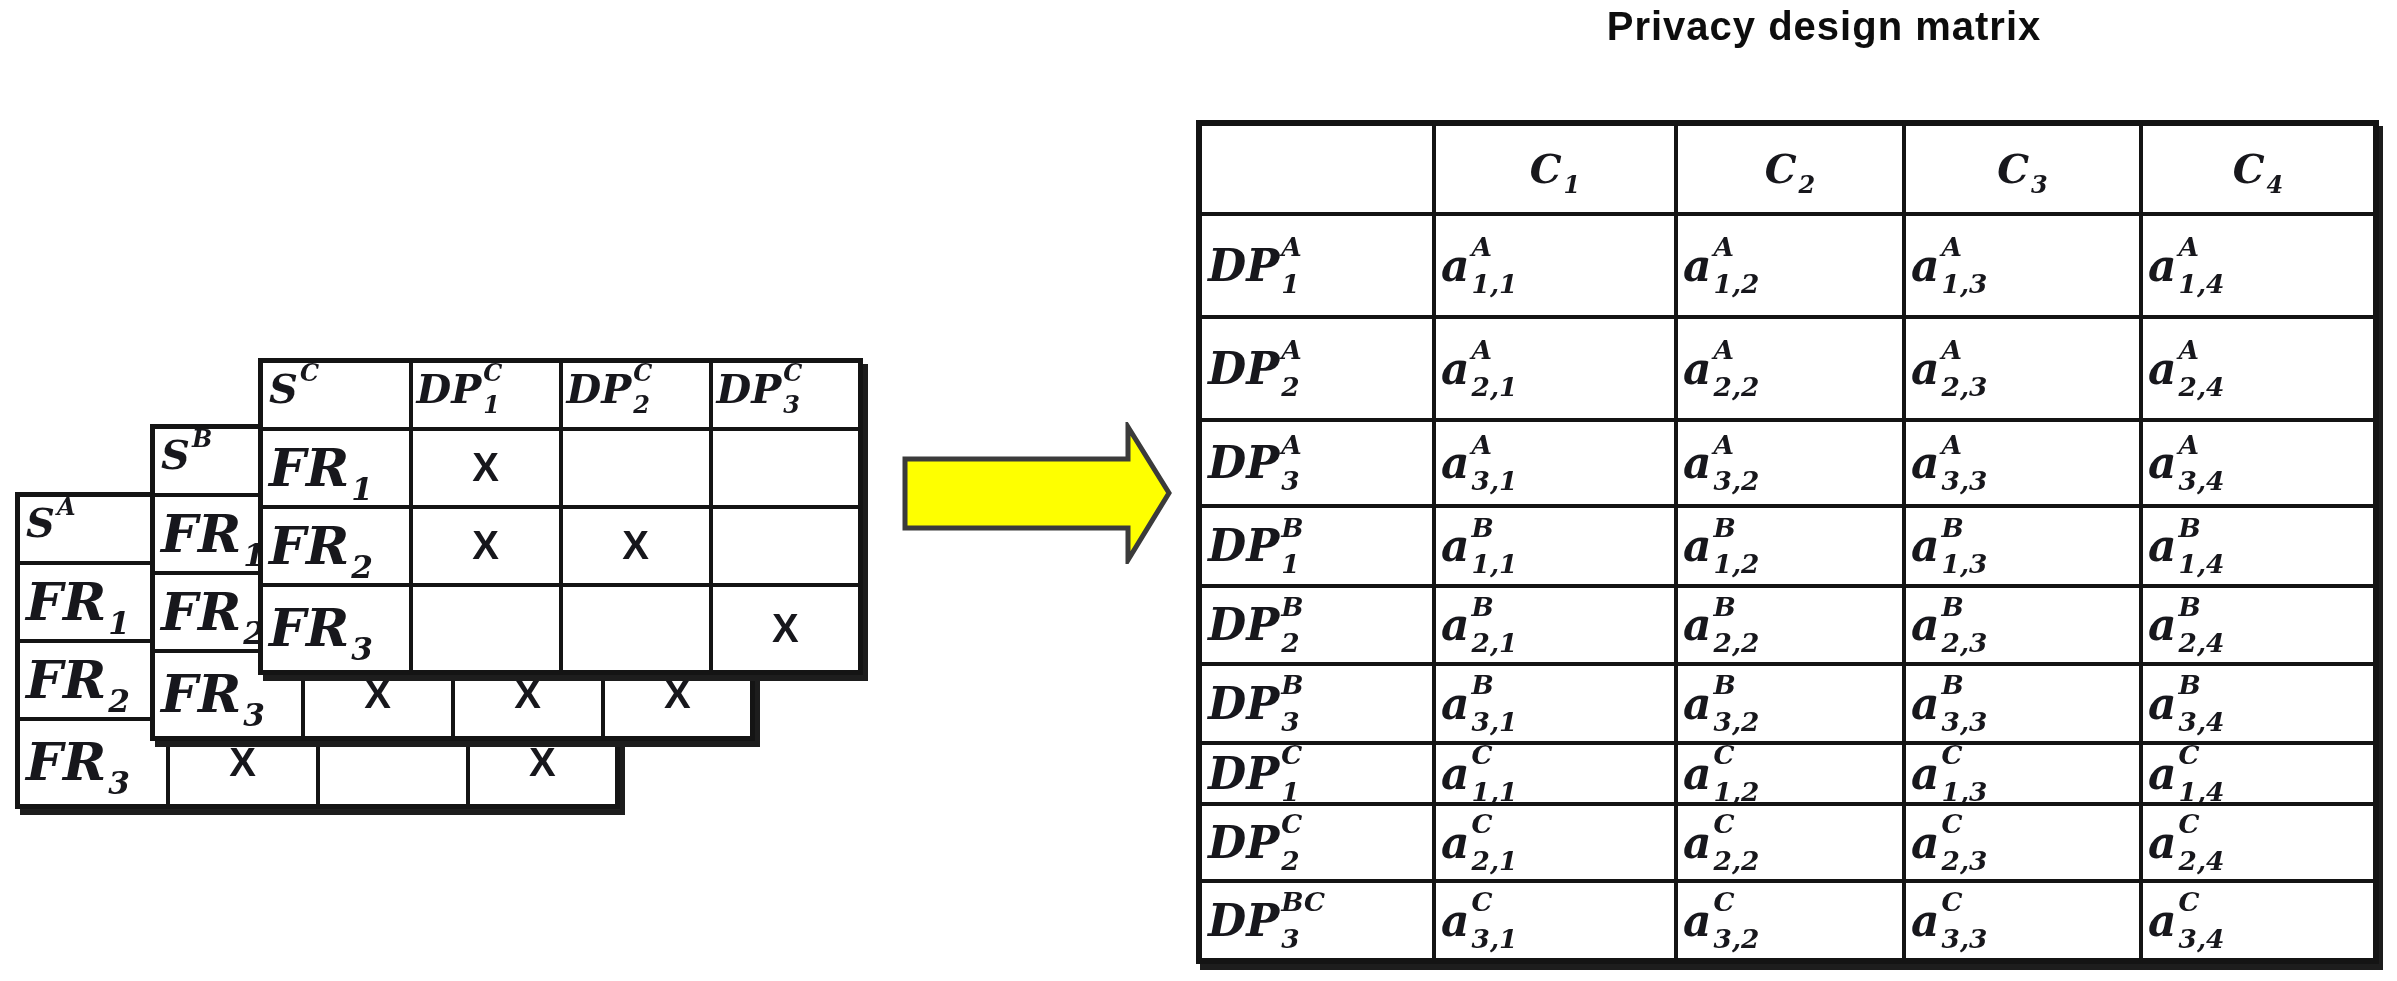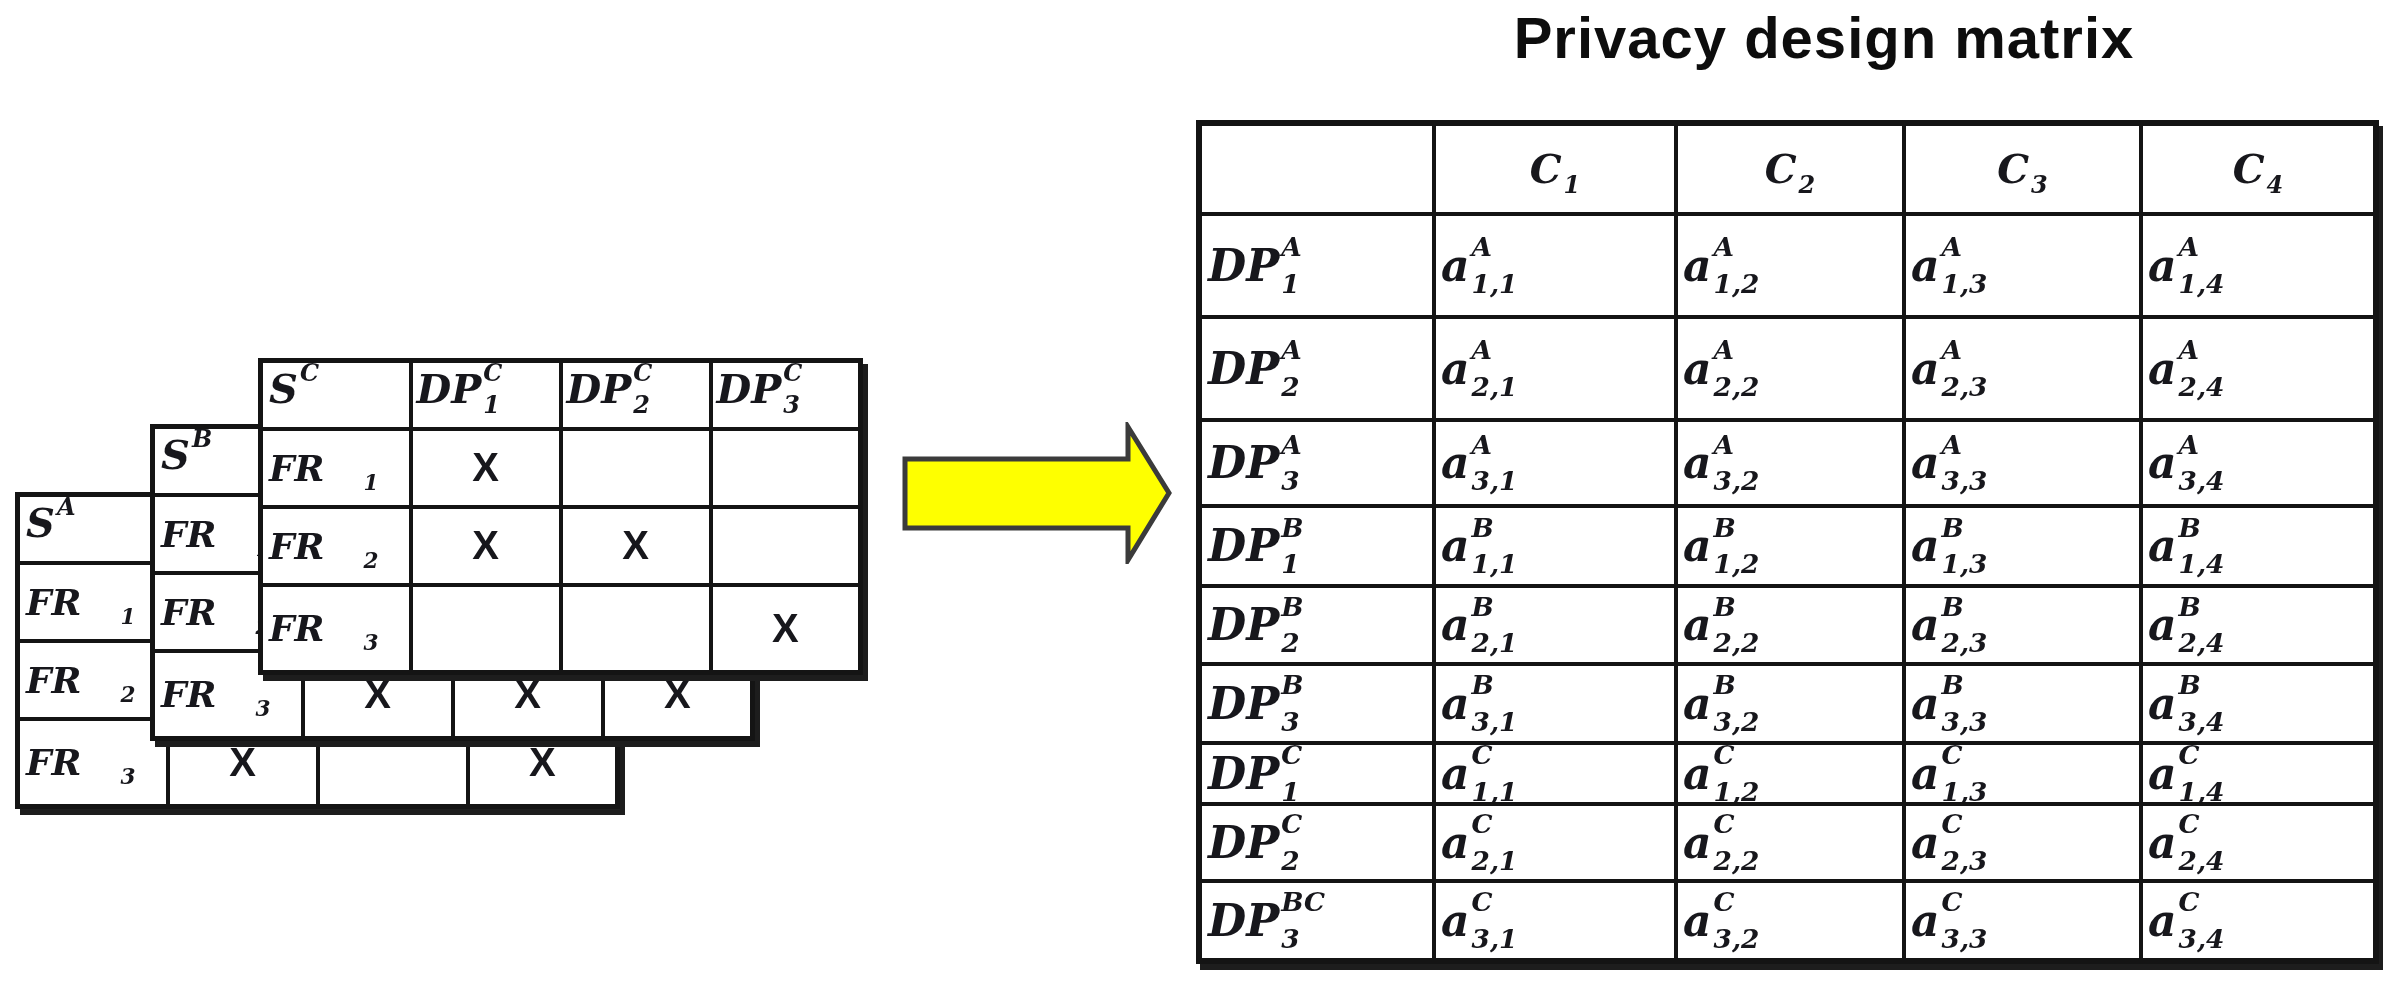--- a/index.html
+++ b/index.html
@@ -11,21 +11,21 @@
     overflow:hidden;
     font-family:"Liberation Sans", sans-serif;
     color:#141414;
   }
 
   .diagram-title{
     position:absolute;
     text-align:center;
     font-family:"Liberation Sans", sans-serif;
     font-weight:bold;
-    font-size:58px;
+    font-size:40px;
     letter-spacing:1px;
     color:#0d0d0d;
     white-space:nowrap;
   }
   #left-title{left:30px;top:226px;width:800px;}
   #right-title{left:1424px;top:4px;width:800px;}
 
   
   .math{
     display:inline-flex;
@@ -68,21 +68,21 @@
   .soltable tr:nth-child(3){height:78px;}
   .soltable tr:nth-child(4){height:88px;}
   #sheet-a{left:15px;top:492px;z-index:1;}
   #sheet-b{left:150px;top:424px;z-index:2;}
   #sheet-c{left:258px;top:358px;z-index:3;}
   .soltable .corner{vertical-align:top;padding:2px 0 0 6px;}
   .soltable .corner .math{font-size:40px;}
   .soltable .colhead{vertical-align:top;padding:2px 0 0 4px;}
   .soltable .colhead .math{font-size:40px;}
   .soltable .rowlab{vertical-align:middle;padding-left:6px;}
-  .soltable .rowlab .math{font-size:36px;gap:37px;}
+  .soltable .rowlab .math{font-size:52px;}
   .soltable .xcell{
     text-align:center;
     vertical-align:middle;
     font-family:"Liberation Sans", sans-serif;
     font-weight:bold;
     font-size:40px;
     color:#17171c;
   }
 
   

